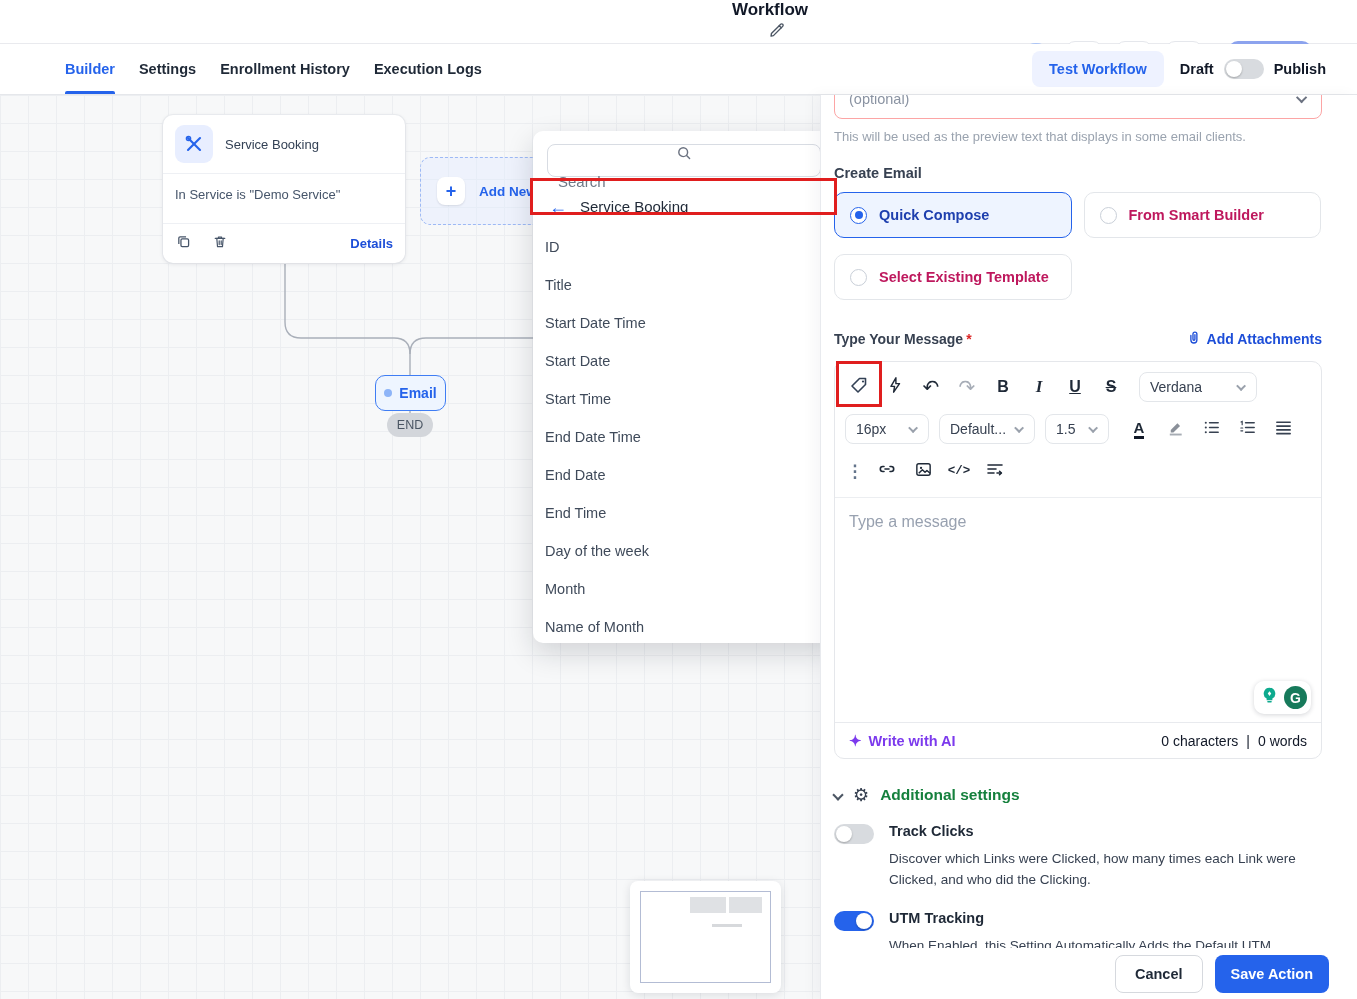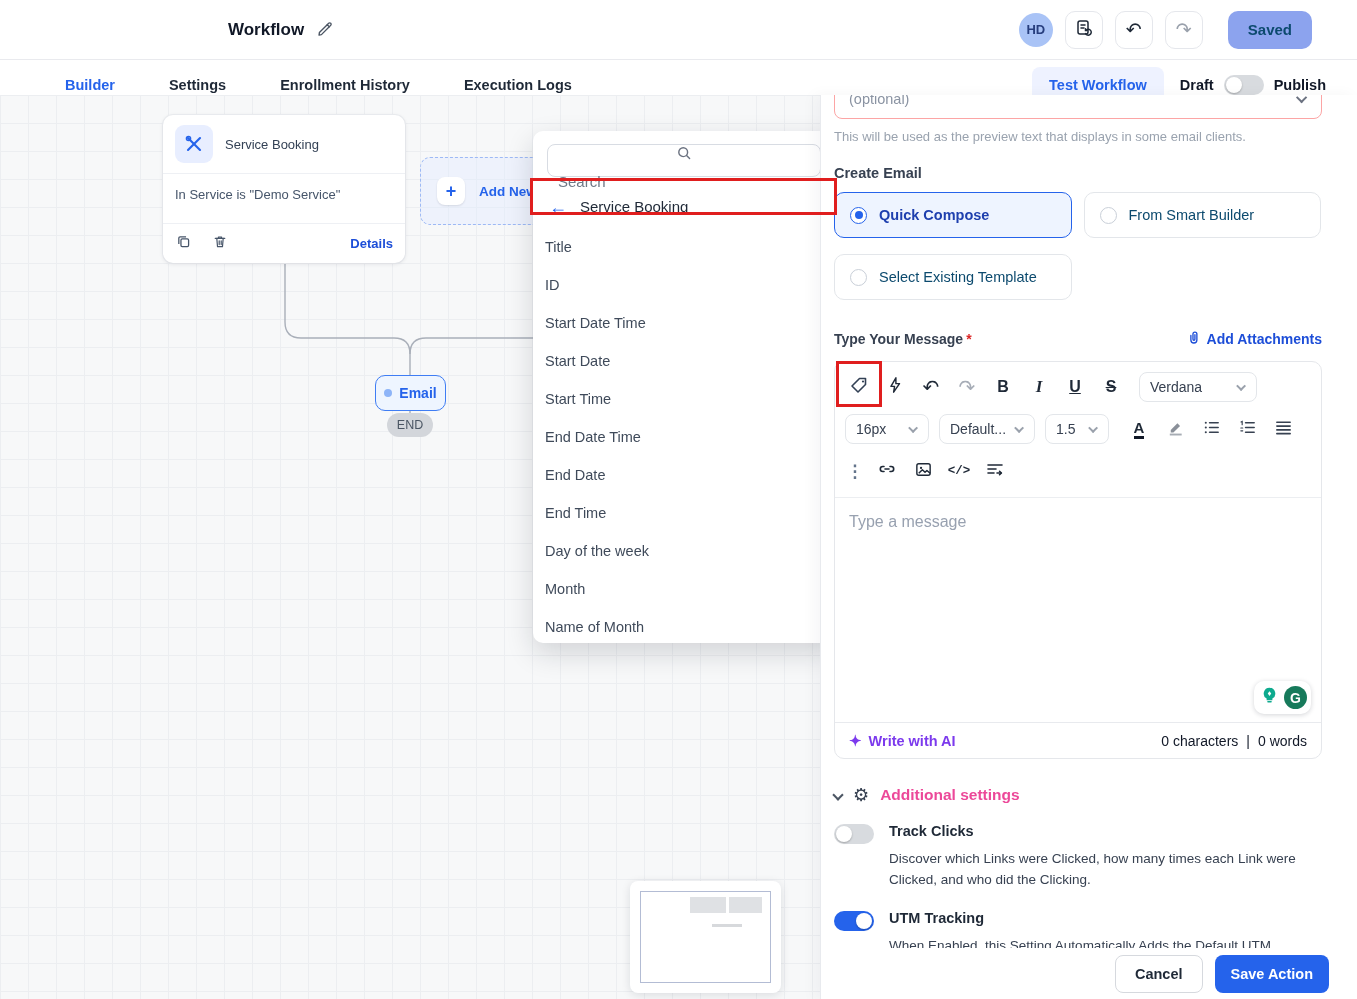--- a/index.html
+++ b/index.html
@@ -1,38 +1,38 @@
 <!DOCTYPE html>
 <html><head>
 <meta charset="utf-8">
 <style>
   * { margin:0; padding:0; box-sizing:border-box; }
   html,body { width:1357px; height:999px; overflow:hidden; background:#fff;
     font-family:"Liberation Sans", sans-serif; color:#1f2937; }
   .abs { position:absolute; }
 
   
-  .topbar { position:relative; height:60px; background:#fff; border-bottom:1px solid #e9eaee;
-    display:flex; align-items:center; padding:0 45px 0 228px; }
+  .topbar { position:relative; height:44px; background:#fff; border-bottom:1px solid #e9eaee;
+    display:flex; align-items:center; padding:0 45px 0 228px;flex-direction:column; }
   .wf-title { font-size:17px; font-weight:700; color:#111827; }
   .pencil-btn { margin-left:12px; color:#4b5563; display:flex; cursor:pointer; }
   .topbar-right { margin-left:auto; display:flex; align-items:center; gap:12px; }
   .avatar { width:34px; height:34px; border-radius:50%; background:#a9c3f6; color:#273e7e;
     font-size:13px; font-weight:700; display:flex; align-items:center; justify-content:center; }
   .icon-btn { width:38px; height:38px; border:1px solid #e5e7ec; border-radius:10px; background:#fff;
     display:flex; align-items:center; justify-content:center; color:#1f2937; cursor:pointer; }
   .icon-btn.redo { color:#9aa1ac; }
   .glyph-18 { font-size:19px; line-height:1; }
   .saved-btn { margin-left:13px; height:38px; padding:0 20px; border:none; border-radius:10px;
     background:#8ca3ee; color:#0c4a6e; font-size:15px; font-weight:600; }
 
   
   .tabbar { position:relative; height:51px; background:#fff; border-bottom:1px solid #e5e7eb;
     display:flex; align-items:center; padding:0 31px 0 65px; }
-  .tabs { display:flex; gap:54px; height:100%; align-items:center; }
+  .tabs { display:flex; gap:24px; height:100%; align-items:center; }
   .tab { font-size:14.5px; font-weight:600; color:#1f2937; position:relative; height:100%;
     display:flex; align-items:center; cursor:pointer; }
   .tab.active { color:#2563eb; }
   .tab.active::after { content:""; position:absolute; left:0; right:0; bottom:0; height:3px;
     background:#2563eb; border-radius:2px 2px 0 0; }
   .tabbar-right { margin-left:auto; display:flex; align-items:center; gap:16px; }
   .test-wf { background:#eef2ff; color:#2563eb; font-size:14.5px; font-weight:700;
     border:none; border-radius:8px; height:36px; padding:0 17px; }
   .draft-pub { display:flex; align-items:center; gap:10px; font-size:14.5px; font-weight:700; color:#111827; }
   .toggle { width:40px; height:20px; border-radius:10px; background:#d8dbdf; position:relative; cursor:pointer; }
@@ -116,21 +116,21 @@
   .helper { margin-top:10px; font-size:13px; color:#9aa3af; }
   .ce-label { margin-top:21px; font-size:14.5px; font-weight:600; color:#374151; }
   .radio-row { display:flex; gap:12px; margin-top:11px; }
   .radio-card { width:238px; height:46px; border:1px solid #e3e6ea; border-radius:10px; background:#fff;
     display:flex; align-items:center; gap:12px; padding:0 15px; cursor:pointer; }
   .radio-card.selected { border:1.5px solid #2563eb; background:#eef4ff; }
   .radio { width:17px; height:17px; border:1.5px solid #c9cfd8; border-radius:50%; background:#fff;
     display:flex; align-items:center; justify-content:center; flex:0 0 auto; }
   .radio.checked { border-color:#2563eb; }
   .radio.checked::after { content:""; width:8px; height:8px; border-radius:50%; background:#2563eb; }
-  .radio-label { font-size:14.5px; font-weight:400; color:#0c4a6e; }
+  .radio-label { font-size:14.5px; font-weight:700; color:#be185d; }
   .radio-card.selected .radio-label { color:#1e3fae; font-weight:600; }
 
   .msg-row { margin-top:29px; display:flex; align-items:center; width:488px; }
   .msg-label { font-size:14px; font-weight:600; color:#374151; }
   .req { color:#dc2626; margin-left:3px; }
   .attach-link { margin-left:auto; display:flex; align-items:center; gap:6px; color:#1d4ed8;
     font-size:14px; font-weight:700; cursor:pointer; }
 
   .editor { margin-top:13px; width:488px; border:1px solid #e5e7eb; border-radius:10px; background:#fff; }
   .tb-row { display:flex; align-items:center; gap:4px; padding:7px 8px 3px; }
@@ -161,21 +161,21 @@
   .gram-g { width:23px; height:23px; border-radius:50%; background:#177a5b; color:#fff; font-weight:700;
     font-size:14px; display:flex; align-items:center; justify-content:center; }
   .ed-footer { border-top:1px solid #e8eaee; height:36px; display:flex; align-items:center; padding:0 14px; }
   .ai-link { display:flex; align-items:center; gap:7px; color:#7c3aed; font-size:14.5px; font-weight:700; cursor:pointer; }
   .ai-spark { font-size:15px; }
   .counts { margin-left:auto; font-size:14px; color:#111827; display:flex; gap:8px; align-items:center; }
 
   .addl-row { margin-top:27px; display:flex; align-items:center; gap:11px; }
   .chev.dark { border-color:#4b5563; transform:rotate(-45deg); }
   .gear { font-size:18px; color:#374151; line-height:1; }
-  .addl-label { font-size:15.5px; font-weight:700; color:#ec4899; }
+  .addl-label { font-size:15.5px; font-weight:700; color:#15803d; }
   .setting { margin-top:19px; display:flex; gap:15px; align-items:flex-start; }
   .setting .toggle { flex:0 0 auto; margin-top:1px; }
   .set-label { font-size:14.5px; font-weight:600; color:#1f2937; }
   .set-desc { margin:5px 0 10px 55px; font-size:13.5px; color:#374151; line-height:1.55; width:452px; }
   .click-here { color:#2563eb; font-weight:600; cursor:pointer; }
 
   .panel-footer { position:absolute; left:0; right:0; bottom:0; height:51px; background:#fff;
     display:flex; align-items:center; justify-content:flex-end; gap:12px; padding-right:28px; }
   .btn-cancel { height:38px; padding:0 19px; background:#fff; border:1px solid #d6d9de; border-radius:8px;
     font-size:14.5px; font-weight:600; color:#1f2937; cursor:pointer; }
@@ -305,22 +305,22 @@
             <path d="M13.2 13.2L17 17"></path>
           </svg>
       </span>
       <input type="text" placeholder="Search" style="">
     </div>
     <div class="dd-header">
       <span class="dd-back">←</span>
       <span class="dd-header-label">Service Booking</span>
     </div>
     <div class="dd-list">
+      <div class="dd-item">ID</div>
       <div class="dd-item">Title</div>
-      <div class="dd-item">ID</div>
       <div class="dd-item">Start Date Time</div>
       <div class="dd-item">Start Date</div>
       <div class="dd-item">Start Time</div>
       <div class="dd-item">End Date Time</div>
       <div class="dd-item">End Date</div>
       <div class="dd-item">End Time</div>
       <div class="dd-item">Day of the week</div>
       <div class="dd-item">Month</div>
       <div class="dd-item">Name of Month</div>
     </div>

